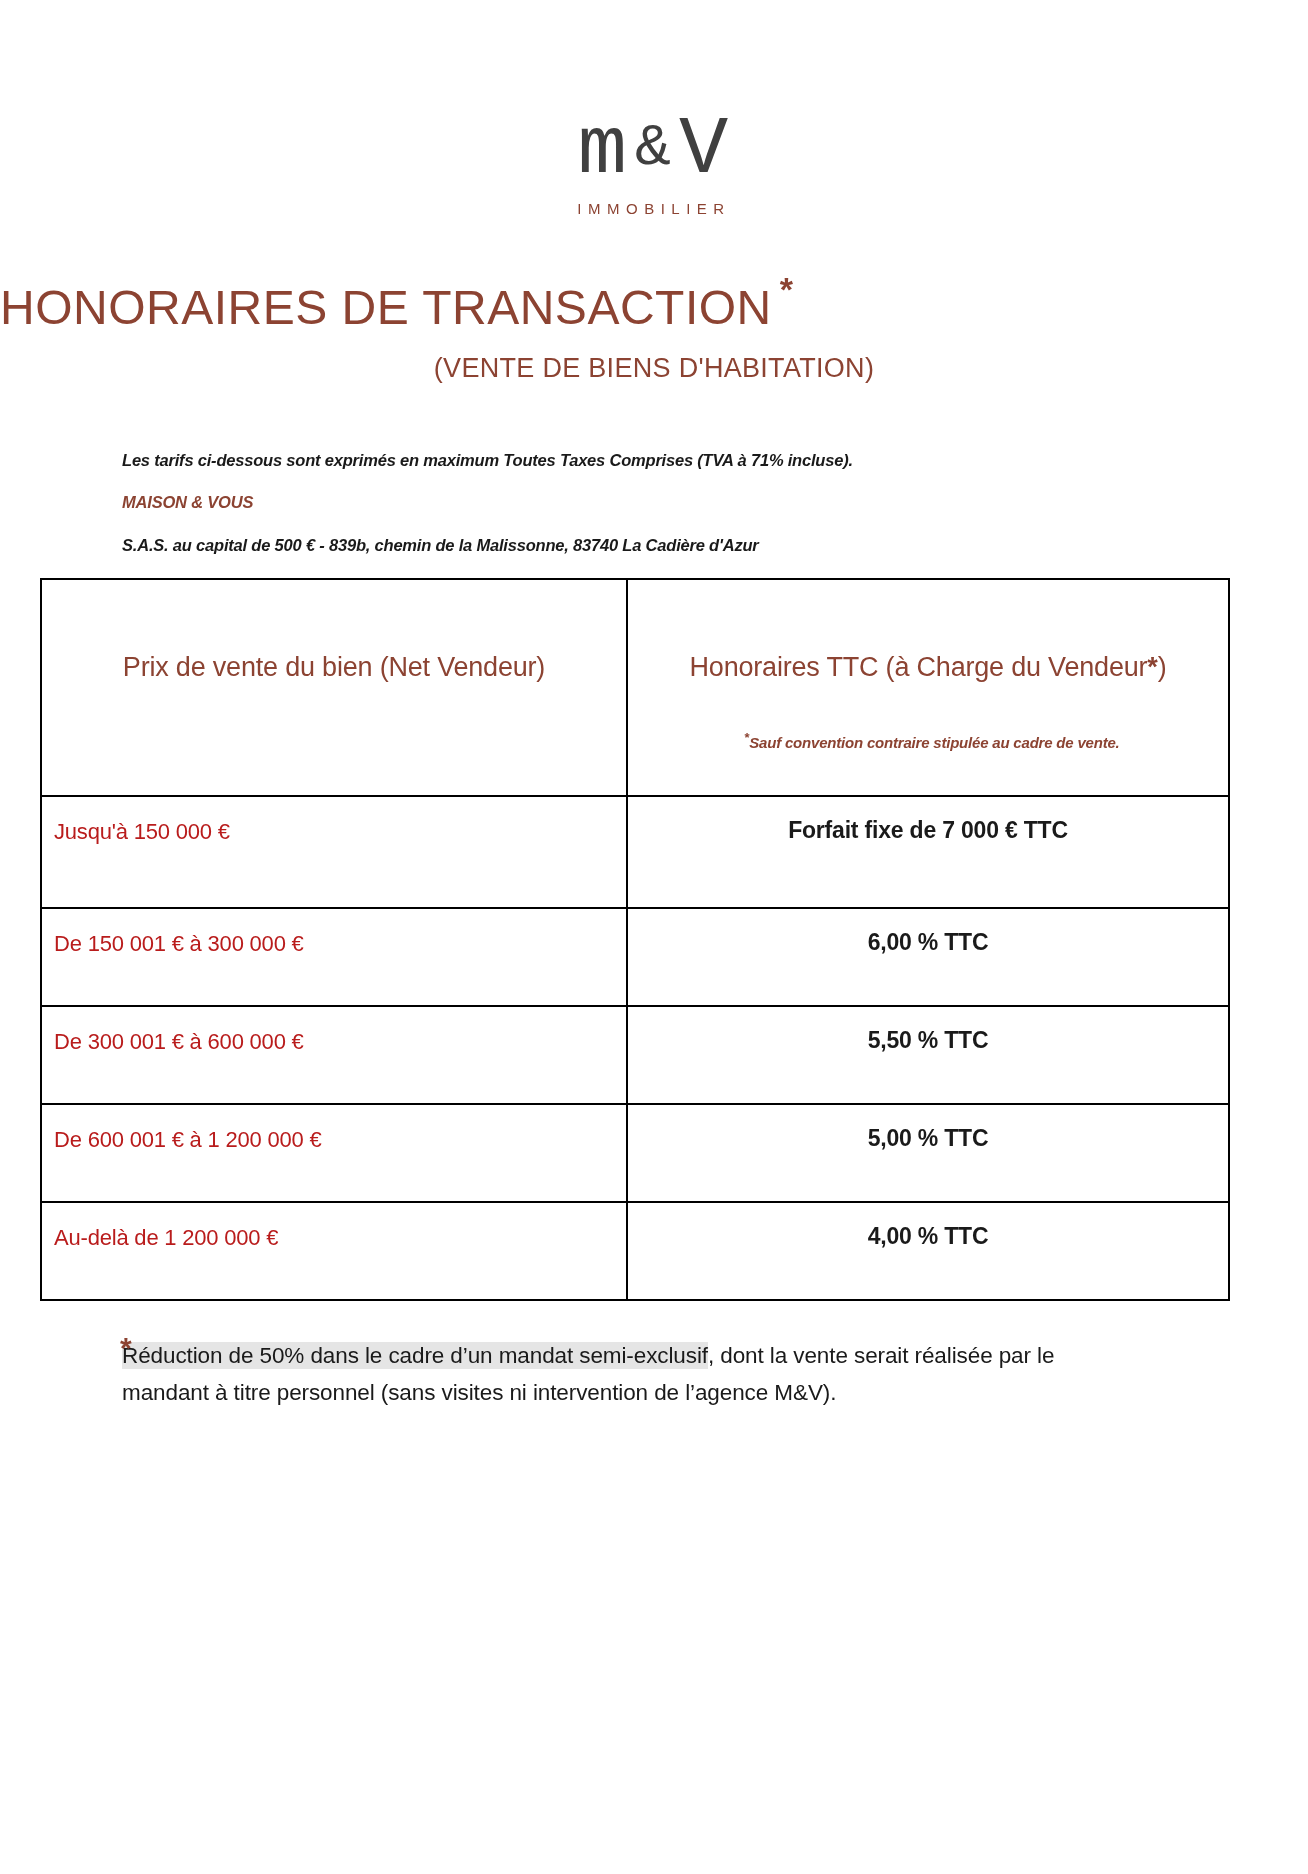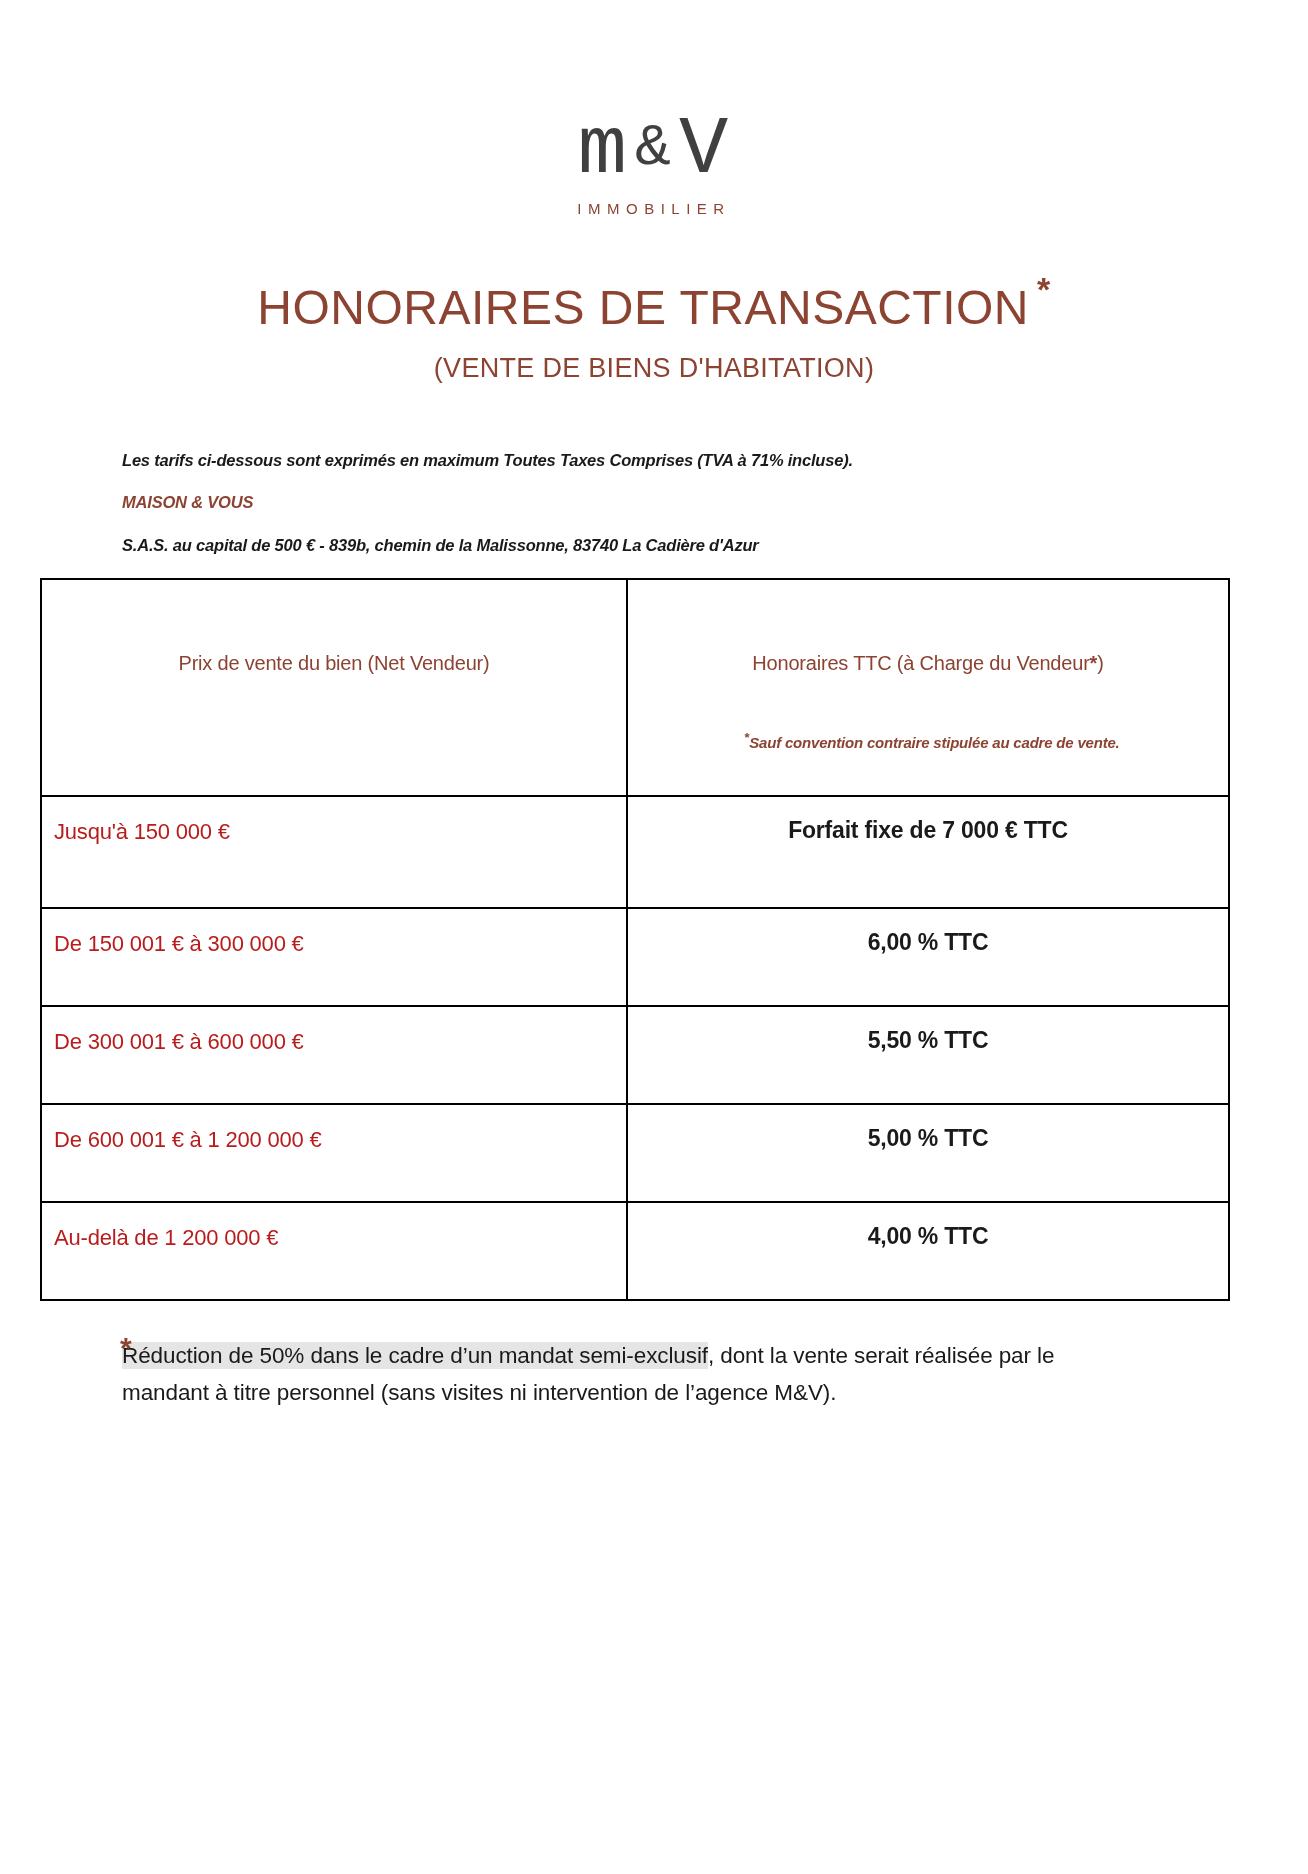--- a/index.html
+++ b/index.html
@@ -48,21 +48,20 @@
     font-family: "Liberation Sans", sans-serif;
     font-size: 15px;
     letter-spacing: 6.5px;
     color: #8C4332;
     font-weight: 400;
   }
 
   
   .title-main {
     margin-top: 60px;
-    text-align: center;
     color: #8C4332;
     font-size: 48px;
     font-weight: 400;
     letter-spacing: 0.5px;
     line-height: 1.1;
     font-family: "Liberation Sans", sans-serif;
   }
   .title-main .star {
     font-size: 34px;
     vertical-align: super;
@@ -120,21 +119,21 @@
   .hdr-cell {
     height: 215px;
     position: relative;
   }
   .hdr-title {
     position: absolute;
     left: 0; right: 0;
     top: 72px;
     text-align: center;
     color: #8C4332;
-    font-size: 20px;
+    font-size: 27px;
     font-weight: 400;
     letter-spacing: -0.2px;
   }
   .hdr-title .sup-star {
     font-weight: 700;
   }
   .hdr-note {
     position: absolute;
     left: 22px;
     right: 14px;

